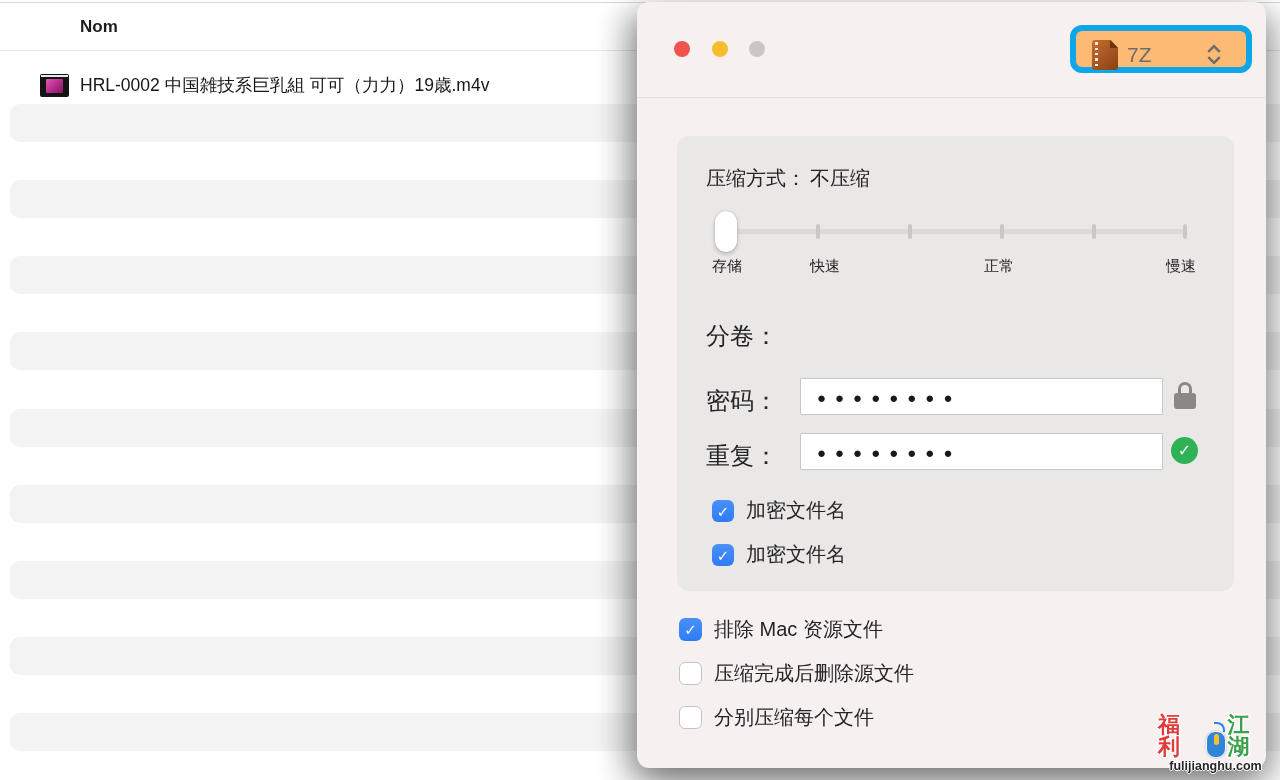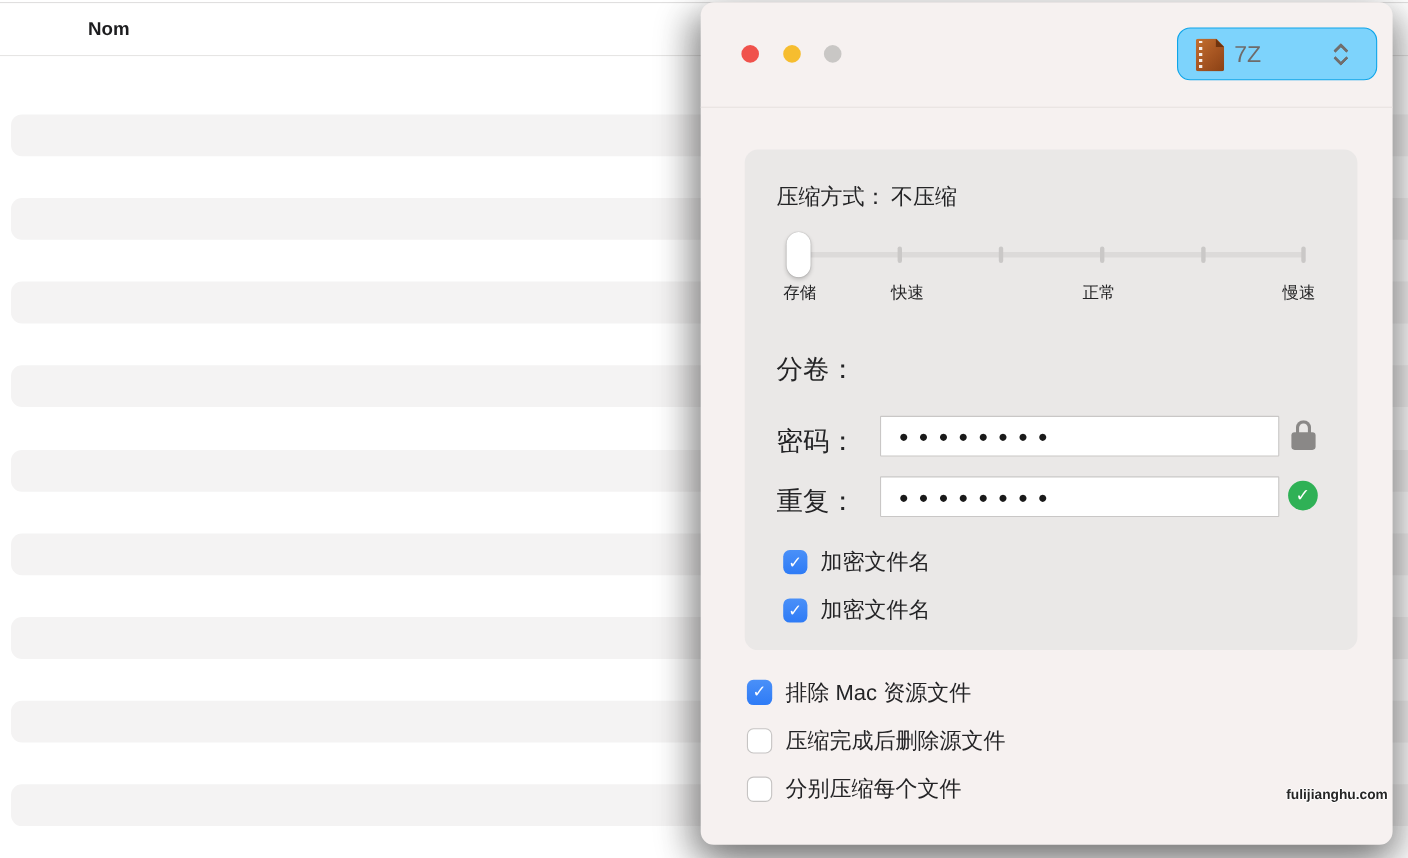--- a/index.html
+++ b/index.html
@@ -40,21 +40,21 @@
   .dialog { position:absolute; left:637px; top:2px; width:629px; height:766px;
             background:#f6f1f0; border-radius:12px;
             box-shadow:-14px 10px 30px rgba(0,0,0,0.24), 0 16px 34px rgba(0,0,0,0.28), 14px 10px 30px rgba(0,0,0,0.18);
             z-index:10; }
   .tl { position:absolute; width:16px; height:16px; border-radius:50%; top:39px; }
   .tl.red    { left:37px;  background:#f0524c; }
   .tl.yellow { left:75px;  background:#f6bd2f; }
   .tl.gray   { left:112px; background:#c9c7c5; }
 
   .format-select { position:absolute; left:433px; top:23px; width:182px; height:48px;
-                   background:#7dd3fc; border:1px solid #0ea5e9; border-radius:12px; }
+                   background:#fdba74; border:6px solid #0ea5e9; border-radius:12px; }
   .icon-7z { position:absolute; left:16px; top:9px; width:26px; height:30px;
              background:linear-gradient(135deg,#c4702f 0%,#a55421 55%,#8a4114 100%);
              border-radius:3px; clip-path:polygon(0 0,72% 0,100% 26%,100% 100%,0 100%); }
   .icon-7z::before { content:""; position:absolute; right:0; top:0; width:8px; height:8px;
                      background:#6f330e; clip-path:polygon(0 0,100% 100%,0 100%); }
   .icon-7z::after { content:""; position:absolute; left:3px; top:2px; bottom:2px; width:3px;
                     background:repeating-linear-gradient(180deg,#ffffff 0 2.5px,transparent 2.5px 5.5px); opacity:.9; }
   .fmt-label { position:absolute; left:51px; top:12px; font-size:21px; color:#6e6b6a; }
   .stepper { position:absolute; right:22px; top:12px; width:18px; height:24px; }
   .chev { position:absolute; left:3px; width:10px; height:10px; border:solid #716e6d; border-width:3px 3px 0 0; border-radius:1px; }
@@ -144,20 +144,24 @@
   <div class="stripe" style="top:104px"></div>
   <div class="stripe" style="top:180px"></div>
   <div class="stripe" style="top:256px"></div>
   <div class="stripe" style="top:332px"></div>
   <div class="stripe" style="top:409px"></div>
   <div class="stripe" style="top:485px"></div>
   <div class="stripe" style="top:561px"></div>
   <div class="stripe" style="top:637px"></div>
   <div class="stripe" style="top:713px"></div>
 
+  <div class="file-row" style="top:66px">
+    <span class="ficon icon-video"></span>
+    <span class="fname">HRL-0002 中国雑技系巨乳組 可可（力力）19歳.m4v</span>
+  </div>
 </div>
 
 <div class="dialog">
   <span class="tl red"></span>
   <span class="tl yellow"></span>
   <span class="tl gray"></span>
 
   <div class="format-select">
     <span class="icon-7z"></span>
     <span class="fmt-label">7Z</span>
@@ -231,14 +235,23 @@
     <span class="cb"></span>
     <span class="cblabel">压缩完成后删除源文件</span>
   </label>
   <label class="cbrow o3">
     <span class="cb"></span>
     <span class="cblabel">分别压缩每个文件</span>
   </label>
 </div>
 
 <div class="watermark">
+  <div class="wm-row">
+    <span class="wm-cn wm-red">福利</span>
+    <span class="wm-mouse">
+      <i class="cord"></i>
+      <i class="mbody"></i>
+      <i class="wheel"></i>
+    </span>
+    <span class="wm-cn wm-green">江湖</span>
+  </div>
   <div class="wm-domain">fulijianghu.com</div>
 </div>
 
 </body></html>

